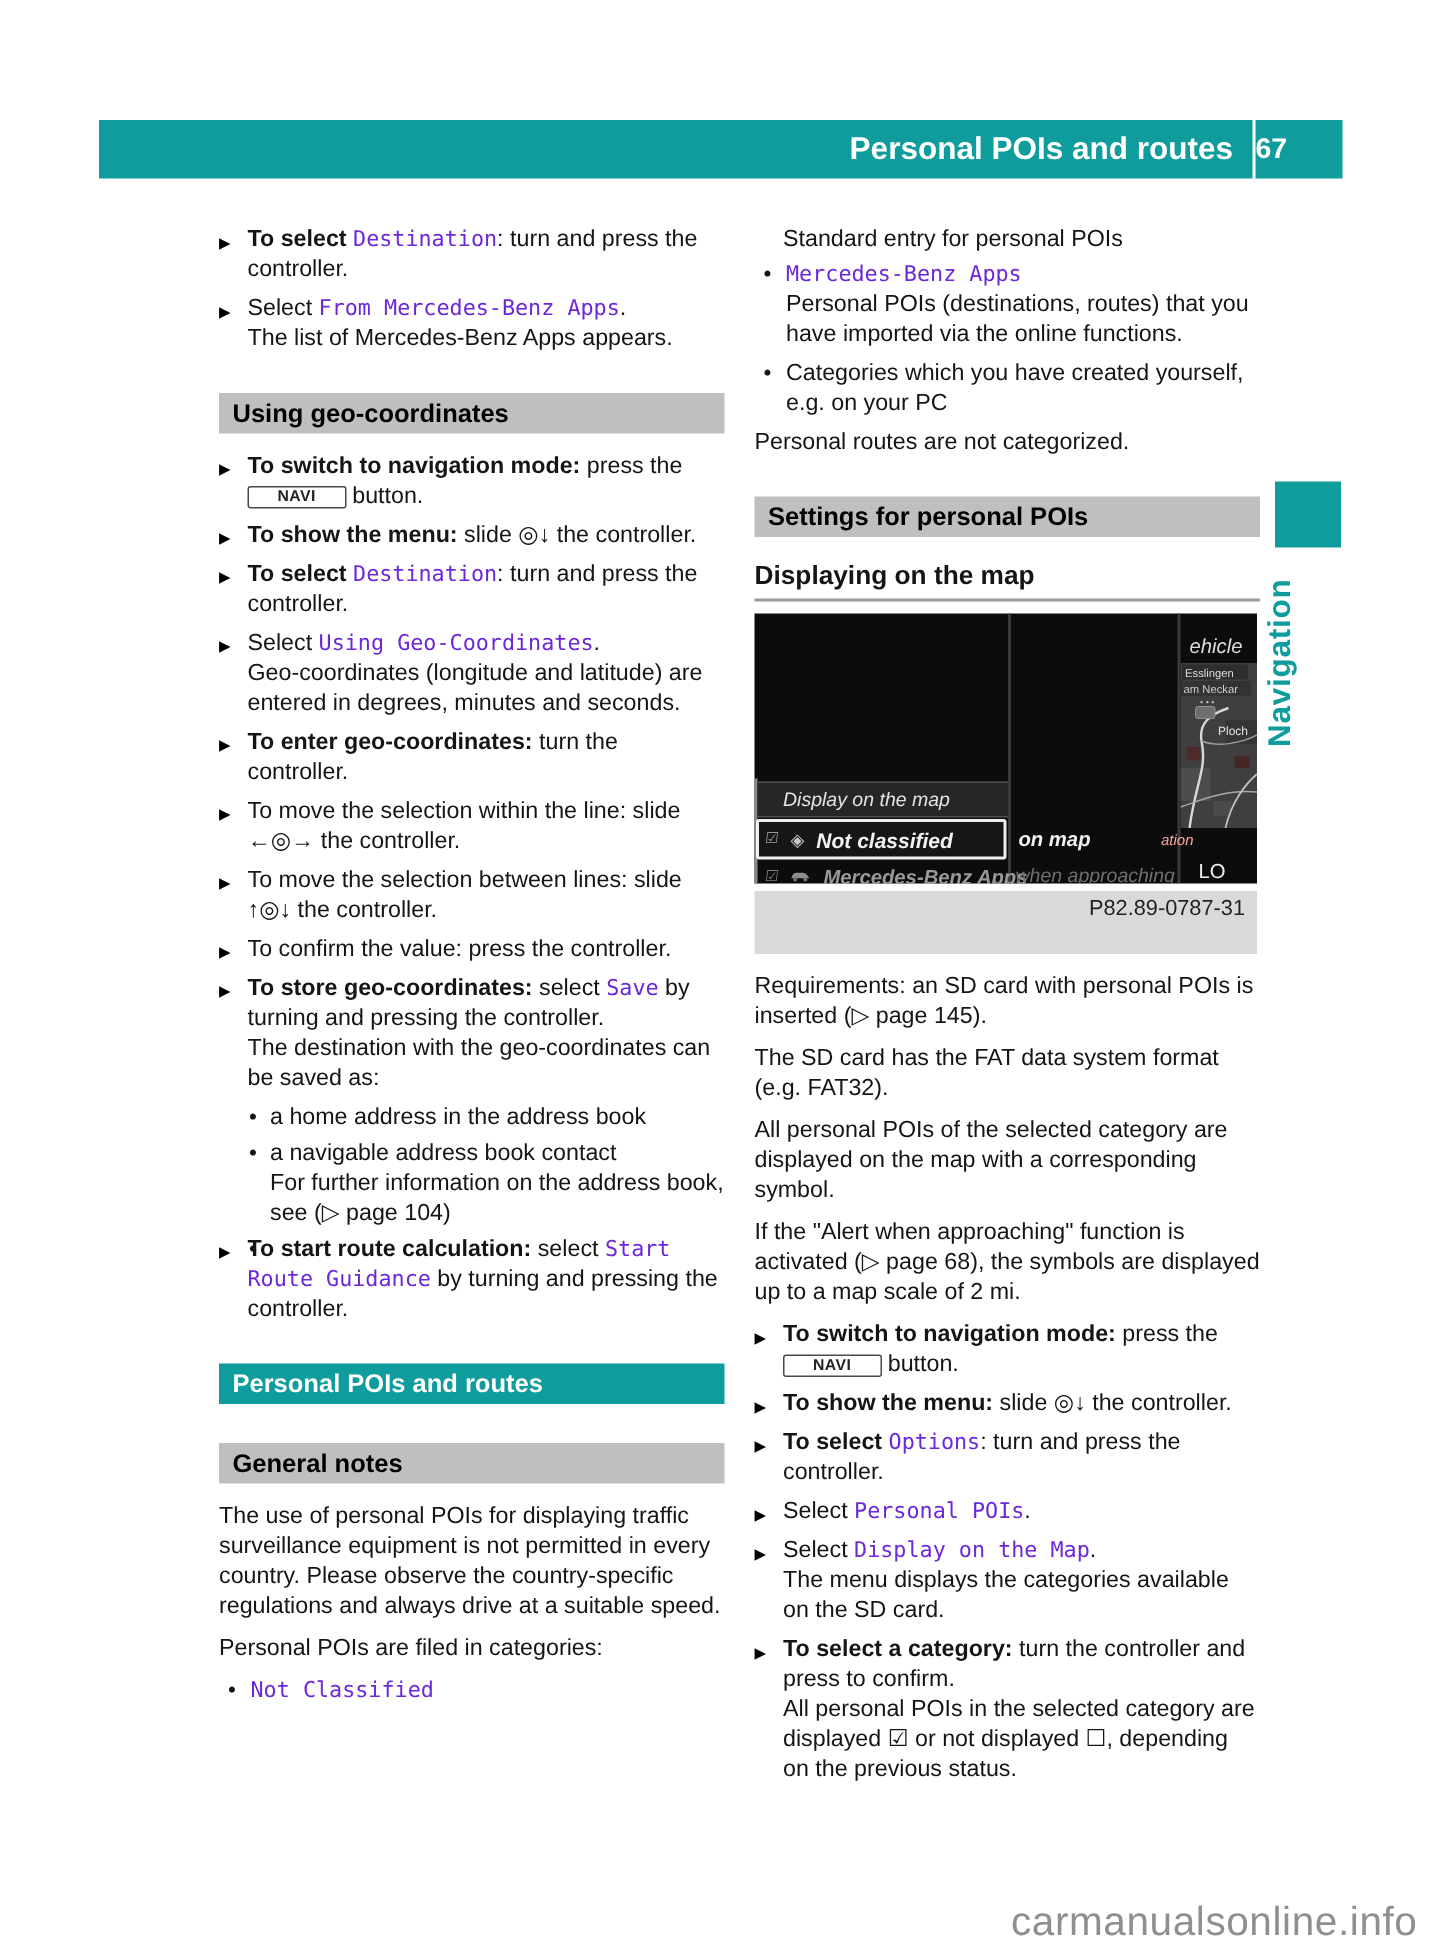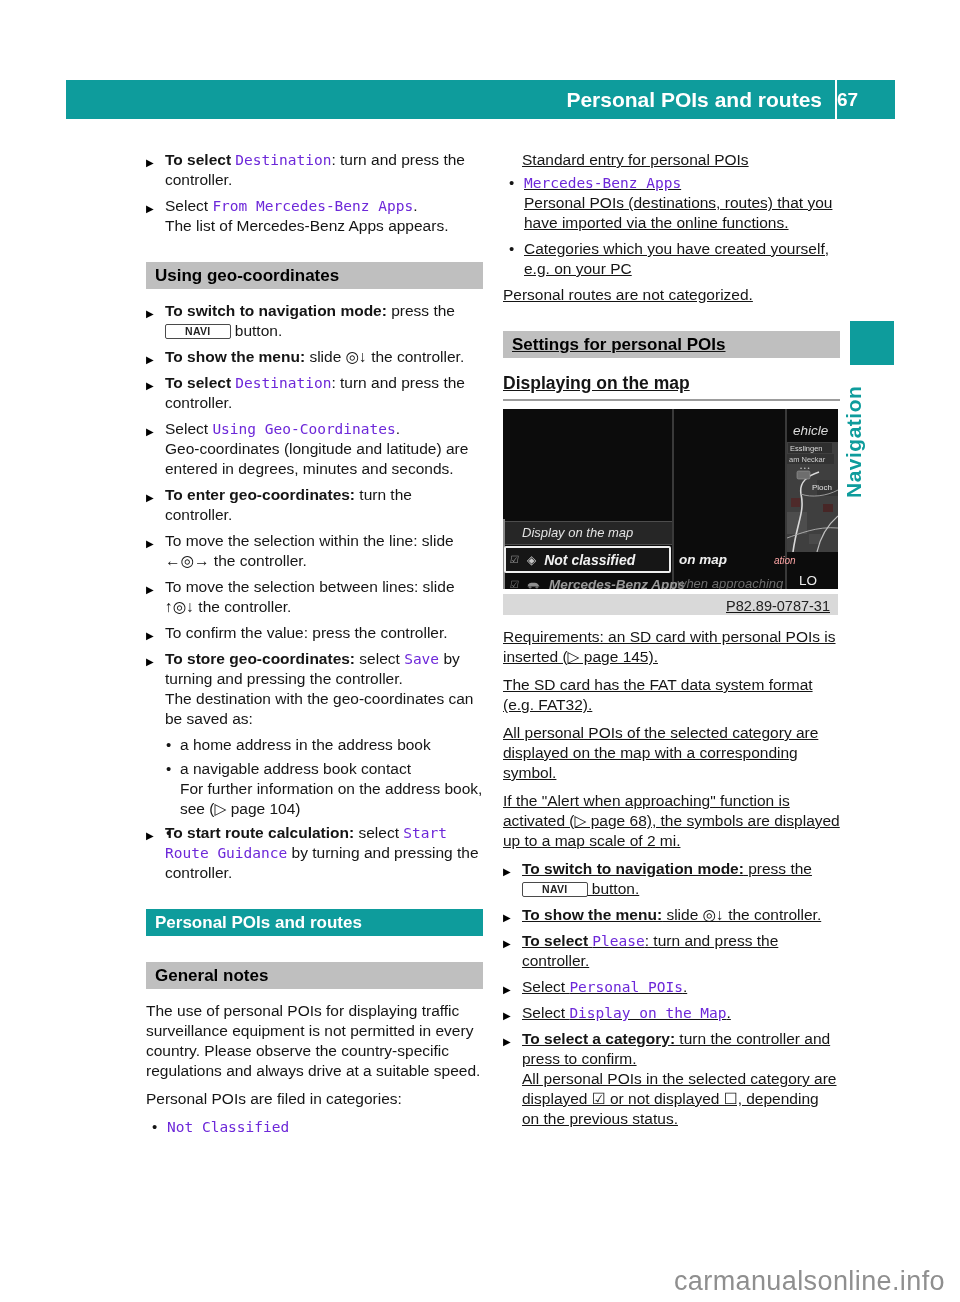--- a/index.html
+++ b/index.html
@@ -8,21 +8,21 @@
 
   
   .header-bar{position:absolute;left:66px;top:80px;width:829px;height:39px;background:#0E9C9C;display:flex;}
   .header-title{flex:1;text-align:right;color:#fff;font-weight:bold;font-size:21px;line-height:39px;padding-right:13px;}
   .header-divider{width:2px;background:#ffffff;}
   .header-page{width:58px;text-align:left;color:#fff;font-weight:bold;font-size:19px;line-height:39px;}
 
   
   .col{position:absolute;top:150px;width:337px;font-size:15.5px;line-height:20px;}
   .col-left{left:146px;}
-  .col-right{left:503px;text-decoration:underline;}
+  .col-right{left:503px;}
 
   .blk{position:relative;margin:0 0 6px 0;}
   .blk.para{margin-bottom:8px;}
   .blk.instruction{padding-left:19px;}
   .blk.bullet1{padding-left:21px;}
   .blk.bullet2{padding-left:34px;margin-bottom:4px;}
   .blk.cont{padding-left:19px;margin-bottom:3px;}
   .blk .marker{position:absolute;left:0;top:0;}
   .blk.instruction .marker{font-size:10px;top:3px;color:#000;}
   .blk.bullet1 .marker{left:6px;font-size:15px;}
@@ -62,21 +62,21 @@
   .srow.r2 .srow-label{color:#bdbdbd;font-size:13.5px;}
 
   .mid-label1{position:absolute;left:176px;top:141px;color:#f0f0f0;font-weight:bold;font-style:italic;font-size:13.5px;text-align:center;}
   .mid-label2{position:absolute;left:174px;top:165px;color:#6f6f6f;font-style:italic;font-size:13px;white-space:nowrap;}
 
   .map-toplabel{position:absolute;left:290px;top:12px;color:#dcdcdc;font-style:italic;font-size:13.5px;}
   .map-svg{position:absolute;left:284px;top:33px;}
   .map-botlabel{position:absolute;left:271px;top:142px;color:#fca5a5;font-style:italic;font-size:10px;}
   .map-corner{position:absolute;left:296px;top:162px;color:#eeeeee;font-size:13.5px;}
 
-  .shot-caption{display:block;box-sizing:border-box;width:335px;height:21px;background:#d9d9d9;margin-top:5px;
+  .shot-caption{display:block;box-sizing:border-box;width:335px;height:42px;background:#d9d9d9;margin-top:5px;
                 text-align:right;padding-right:8px;line-height:24px;font-size:14.5px;color:#222;}
 
   
   .side-tab{position:absolute;left:850px;top:321px;width:44px;height:44px;background:#0E9C9C;}
   .side-label{position:absolute;left:842px;top:372px;height:140px;width:30px;
               writing-mode:vertical-rl;transform:rotate(180deg);
               color:#0E9C9C;font-weight:bold;font-size:21px;letter-spacing:.5px;text-align:center;}
   .watermark{position:absolute;right:15px;bottom:5px;color:#8f8f8f;font-size:27px;letter-spacing:.4px;}
 </style>
 </head>
@@ -264,29 +264,30 @@
         <div class="blk instruction">
           <span class="marker">▶</span>
           <div class="line"><span class="seg-bold">To switch to navigation mode:</span><span class="seg-text"> press the </span><span class="seg-navi">NAVI</span><span class="seg-text"> button.</span></div>
         </div>
         <div class="blk instruction">
           <span class="marker">▶</span>
           <div class="line"><span class="seg-bold">To show the menu:</span><span class="seg-text"> slide ◎↓ the controller.</span></div>
         </div>
         <div class="blk instruction">
           <span class="marker">▶</span>
-          <div class="line"><span class="seg-bold">To select </span><span class="seg-code">Please</span><span class="seg-text">: turn and press the controller.</span></div>
+          <div class="line"><span class="seg-bold">To select </span><span class="seg-code">Options</span><span class="seg-text">: turn and press the controller.</span></div>
         </div>
         <div class="blk instruction">
           <span class="marker">▶</span>
           <div class="line"><span class="seg-text">Select </span><span class="seg-code">Personal POIs</span><span class="seg-text">.</span></div>
         </div>
         <div class="blk instruction">
           <span class="marker">▶</span>
           <div class="line"><span class="seg-text">Select </span><span class="seg-code">Display on the Map</span><span class="seg-text">.</span></div>
+          <div class="line"><span class="seg-text">The menu displays the categories available on the SD card.</span></div>
         </div>
         <div class="blk instruction">
           <span class="marker">▶</span>
           <div class="line"><span class="seg-bold">To select a category:</span><span class="seg-text"> turn the controller and press to confirm.</span></div>
           <div class="line"><span class="seg-text">All personal POIs in the selected category are displayed ☑ or not displayed ☐, depending on the previous status.</span></div>
         </div>
       </div>
   </div>
 
   <div class="side-tab"></div>

